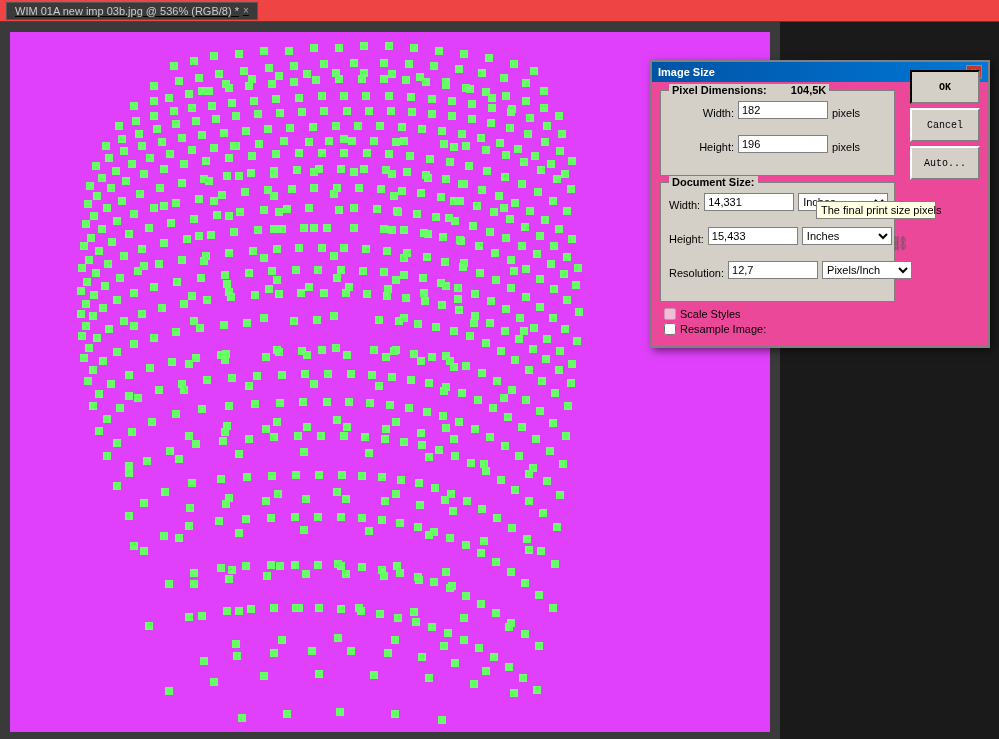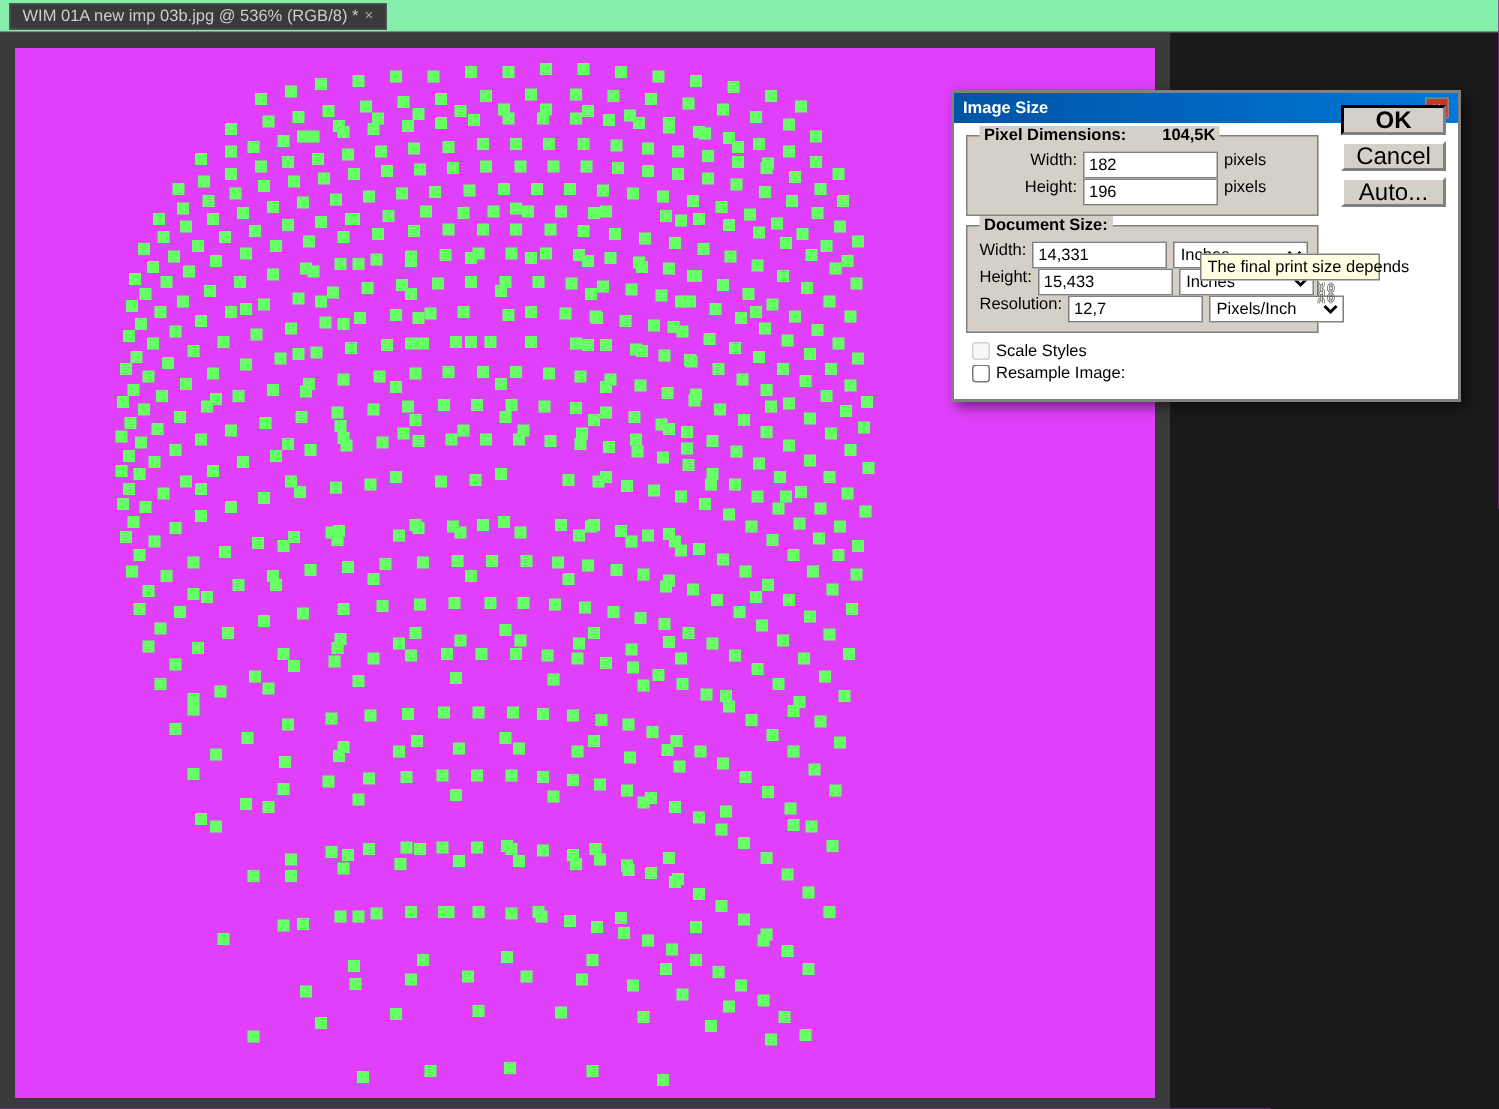--- a/index.html
+++ b/index.html
@@ -9,26 +9,27 @@
       background: #1a1a1a;
       font-family: Arial, sans-serif;
       font-size: 12px;
       overflow: hidden;
       position: relative;
     }
 
     
     #topbar {
       height: 22px;
-      background: #86efac;
+      background: #ef4444;
       display: flex;
       align-items: center;
       padding: 0 6px;
       gap: 8px;
       border-bottom: 1px solid #444;
+      text-decoration: underline;
     }
     #topbar .tab {
       background: #3a3a3a;
       color: #ccc;
       padding: 2px 8px;
       font-size: 11px;
       border: 1px solid #555;
       display: flex;
       align-items: center;
       gap: 4px;
@@ -67,23 +68,23 @@
       left: 780px;
       right: 0;
       bottom: 0;
       background: #1a1a1a;
     }
 
     
     #image-size-dialog {
       position: absolute;
       top: 60px;
-      left: 634px;
+      left: 650px;
       width: 340px;
-      background: #ffffff;
+      background: #ec4899;
       border: 2px solid #808080;
       box-shadow: 3px 3px 8px rgba(0,0,0,0.5);
       z-index: 100;
     }
 
     #dialog-titlebar {
       background: linear-gradient(to right, #0054a6, #0078d7);
       color: white;
       padding: 3px 6px;
       font-size: 11px;
@@ -126,22 +127,22 @@
       top: -7px;
       left: 8px;
       background: #d4d0c8;
       padding: 0 3px;
       font-size: 11px;
       font-weight: bold;
     }
 
     .field-row {
       display: flex;
-      align-items: flex-start;
-      margin-bottom: 0;
+      align-items: flex-end;
+      margin-bottom: 16px;
       gap: 4px;
     }
 
     .field-label {
       width: 65px;
       text-align: right;
       font-size: 11px;
     }
 
     .field-input {
@@ -171,27 +172,28 @@
       position: absolute;
       top: 8px;
       right: 8px;
       display: flex;
       flex-direction: column;
       gap: 4px;
     }
 
     .dialog-btn {
       width: 70px;
-      height: 20px;
+      height: 34px;
       background: #d4d0c8;
       border: 2px solid;
       border-color: #fff #808080 #808080 #fff;
-      font-size: 16px;
+      font-size: 10px;
       cursor: pointer;
       text-align: center;
+      font-family: Liberation Mono, monospace;
     }
 
     .dialog-btn.primary {
       border-color: #000 #808080 #808080 #000;
       font-weight: bold;
     }
 
     
     .checkbox-row {
       display: flex;
@@ -1117,21 +1119,21 @@
         <span class="field-label">Height:</span>
         <input class="field-input" type="text" value="196" style="">
         <span class="field-unit">pixels</span>
       </div>
     </div>
 
     <div class="section-box" style="padding-top: 10px; margin-right: 85px; position: relative;">
       <div class="section-label">Document Size:</div>
 
       <div id="tooltip" style="position: absolute; top: 18px; left: 155px; right: -90px; background: #ffffe1; border: 1px solid #808080; padding: 2px 4px; font-size: 11px; z-index: 300; white-space: nowrap;">
-        <span>The final print size depends</span>
+        <span>The final print size pixels</span>
       </div>
 
       <div class="field-row">
         <span class="field-label">Width:</span>
         <input class="field-input" type="text" value="14,331" style="">
         <select class="field-select">
           <option>Inches</option>
           <option>Pixels</option>
           <option>Centimeters</option>
         </select>

